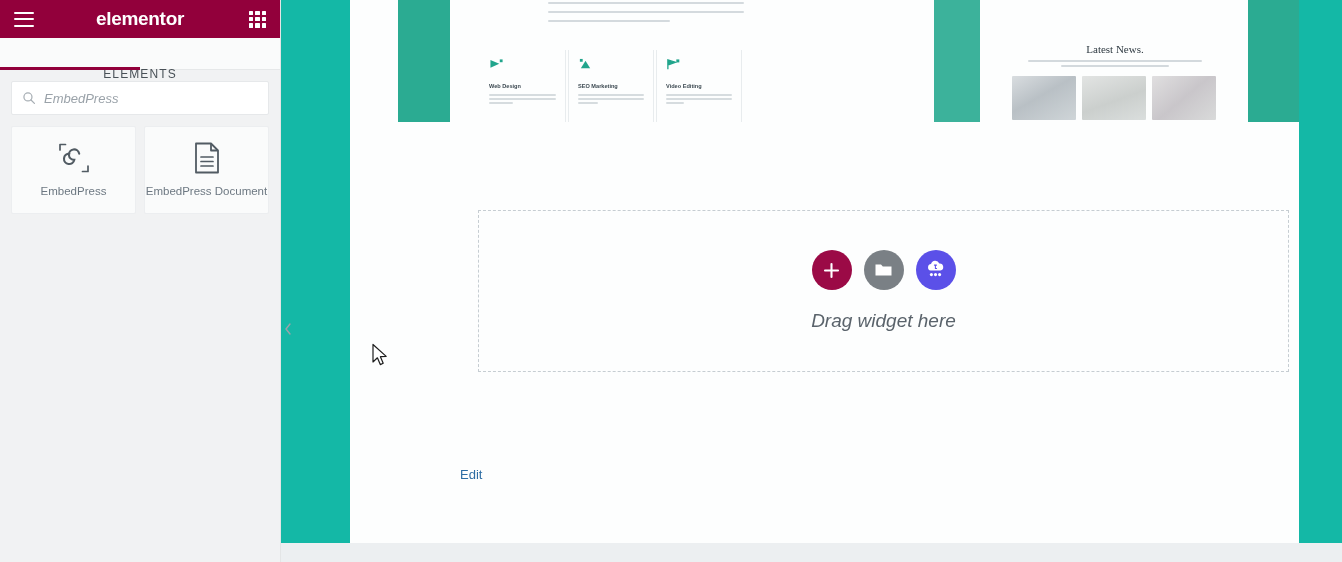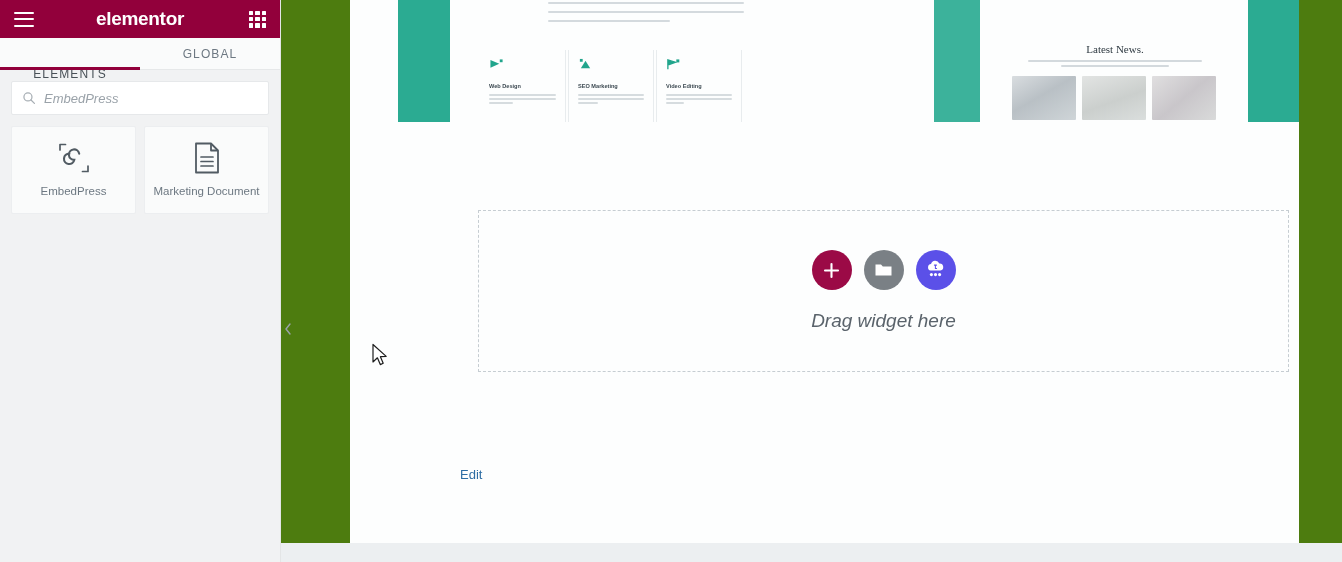--- a/index.html
+++ b/index.html
@@ -84,21 +84,21 @@
     position: absolute; left: 281px; top: 313px;
     width: 14px; height: 32px;
     display: flex; align-items: center; justify-content: center;
     cursor: pointer; z-index: 5;
   }
 
   
   #canvas {
     position: absolute; left: 281px; top: 0;
     width: 1061px; height: 562px;
-    background: #4d7c0f; overflow: hidden;
+    background: #14b8a6; overflow: hidden;
   }
   #page-sheet {
     position: absolute; left: 69px; top: 0; width: 949px; height: 543px;
     background: #fdfefe;
   }
   #footer-strip {
     position: absolute; left: 0; top: 543px; width: 1061px; height: 19px;
     background: #eceff1;
   }
 
@@ -193,21 +193,20 @@
           <span></span>
           <span></span>
         <span></span>
           <span></span>
           <span></span>
       </div>
     </div>
 
     <div id="tabs">
       <div class="tab active">ELEMENTS</div>
-      <div class="tab">GLOBAL</div>
       <div id="tab-underline"></div>
     </div>
 
     <div id="search-wrap">
       <div id="search-box">
         <svg class="search-glyph" viewBox="0 0 16 16">
           <circle cx="6.8" cy="6.8" r="4.6" fill="none" stroke="#a7aeb4" stroke-width="1.4"></circle>
           <line x1="10.3" y1="10.3" x2="14.2" y2="14.2" stroke="#a7aeb4" stroke-width="1.4" stroke-linecap="round"></line>
         </svg>
         <input id="search-input" type="text" value="EmbedPress" style="">
@@ -227,21 +226,21 @@
       </div>
 
       <div class="widget-card">
         <svg width="28" height="32" viewBox="0 0 28 32">
           <path d="M3 1.5 H18 L25 8.5 V30.5 H3 Z" fill="none" stroke="#515b63" stroke-width="1.8" stroke-linejoin="round"></path>
           <path d="M18 1.5 V8.5 H25" fill="none" stroke="#515b63" stroke-width="1.8" stroke-linejoin="round"></path>
           <line x1="8" y1="15" x2="20" y2="15" stroke="#515b63" stroke-width="1.7" stroke-linecap="round"></line>
           <line x1="8" y1="19.5" x2="20" y2="19.5" stroke="#515b63" stroke-width="1.7" stroke-linecap="round"></line>
           <line x1="8" y1="24" x2="20" y2="24" stroke="#515b63" stroke-width="1.7" stroke-linecap="round"></line>
         </svg>
-        <div class="widget-label">Marketing Document</div>
+        <div class="widget-label">EmbedPress Document</div>
       </div>
 
     </div>
 
     <div id="panel-body-fill"></div>
   </div>
 
   <div id="collapse-handle">
     <svg width="8" height="12" viewBox="0 0 8 12">
       <path d="M6 1 L2 6 L6 11" fill="none" stroke="#9aa3aa" stroke-width="1.4" stroke-linecap="round" stroke-linejoin="round"></path>

